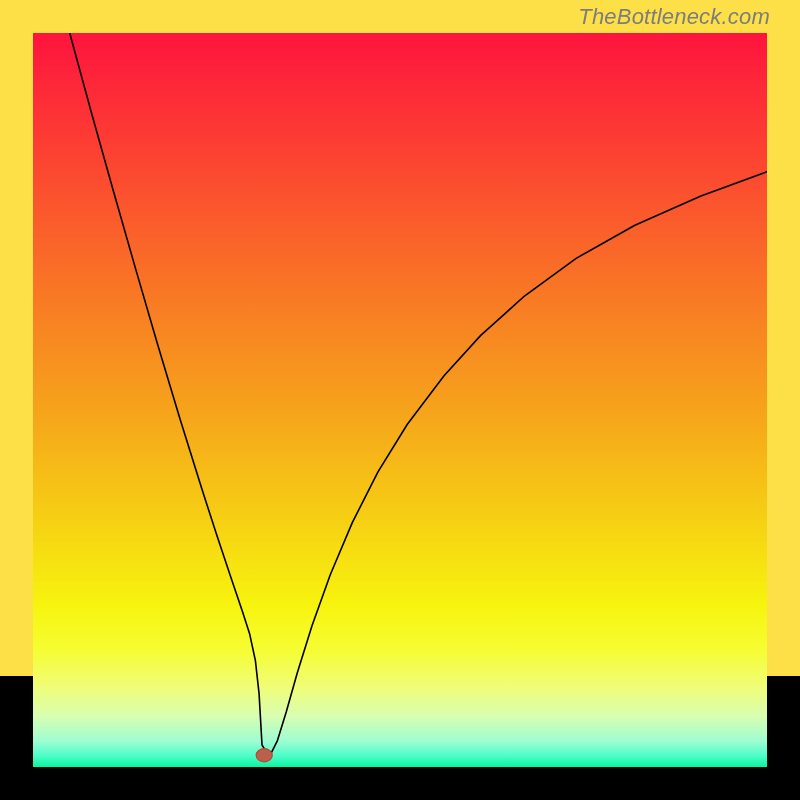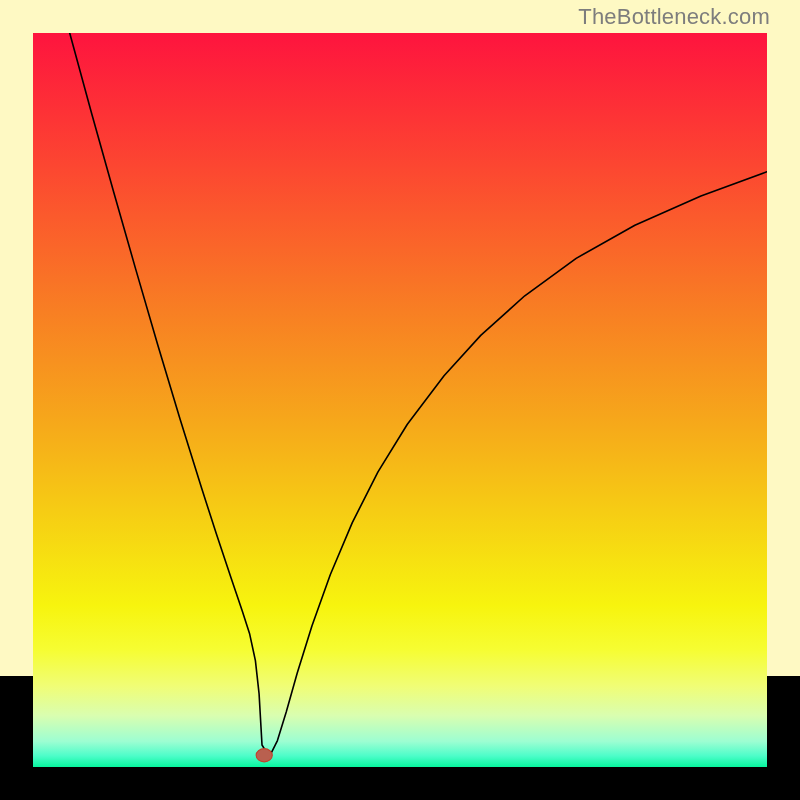--- a/index.html
+++ b/index.html
@@ -9,21 +9,22 @@
     height: 800px;
     background: #000;
     overflow: hidden;
   }
   .frame {
     position: absolute;
     left: 0;
     top: 0;
     width: 800px;
     height: 676px;
-    background: #fef9c3;
+    background: #fde047;
+    font-style: italic;
   }
   .plot {
     position: absolute;
     left: 33px;
     top: 33px;
     width: 734px;
     height: 734px;
   }
   .watermark {
     position: absolute;

